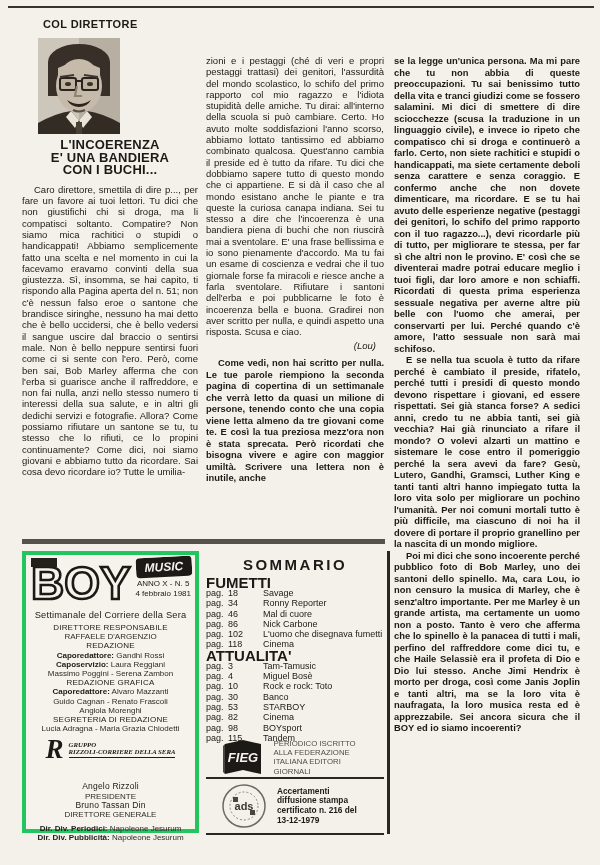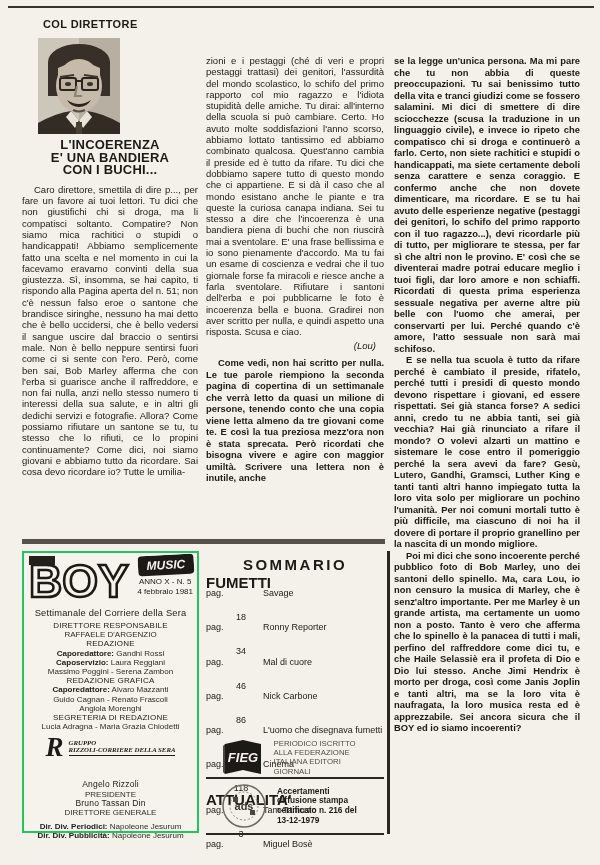--- a/index.html
+++ b/index.html
@@ -32,21 +32,21 @@
 
   .headline { white-space:pre-line; text-align:center; font-weight:800;
               font-size:13px; line-height:12.6px; letter-spacing:.2px; margin:5px 0 7px; }
 
   
   .thickbar { position:absolute; left:22px; top:539px; width:363px; height:5px; background:#56514a; }
   .vdivider { position:absolute; left:387px; top:551px; width:3px; height:283px; background:#2a2723; }
 
   .mastbox {
     position:absolute; left:22px; top:551px; width:177px; height:282px;
-    border:2px solid #22c55e; box-sizing:border-box; background:#f6f3ec;
+    border:4px solid #22c55e; box-sizing:border-box; background:#f6f3ec;
     text-align:center; padding:2px 3px;
   }
   .boyrow { position:relative; height:52px; }
   .anno-block { position:absolute; right:1px; top:22px; font-size:8px; line-height:9.5px; text-align:center; }
   .tagline { font-size:9.3px; letter-spacing:.2px; margin-top:1px; }
   .m-bold { font-weight:normal; font-size:8px; line-height:9.2px; letter-spacing:.2px; }
   .m-reg  { font-size:8px; line-height:9.2px; color:#2e2b27; }
   .m-line { font-size:8px; line-height:9.2px; color:#2e2b27; }
   .m-line .lbl { font-weight:bold; color:#1c1a17; }
   .mt { margin-top:3px; }
@@ -58,21 +58,21 @@
   .riz-txt .u { border-bottom:1.5px solid #1c1a17; padding-bottom:1px; }
 
   .pres-block { margin-top:21px;text-align:center; }
   .dirdiv { margin-top:5px; }
 
   .sommario { position:absolute; left:206px; top:556px; width:178px; }
   .som-title { text-align:center; font-weight:800; font-size:15px; letter-spacing:2.5px; margin-bottom:4px; }
   .som-sec { font-weight:800; font-size:15px; line-height:11px; }
   .srow { display:flex; font-weight:normal; font-size:9px; line-height:10.3px; }
   .srow .pag { width:22px; flex:none; }
-  .srow .num { width:26px; flex:none; text-align:center; padding-right:9px;margin-top:24px; }
+  .srow .num { width:26px; flex:none; text-align:left; padding-right:9px; }
   .srow .ttl { flex:1; }
 
   .fieg-row { position:absolute; left:206px; top:739px; width:178px; display:flex; gap:9px; align-items:center; justify-content:center; }
   .fieg-text { font-size:7.8px; line-height:9.2px; color:#514c45; width:96px; }
 
   .rule-a { position:absolute; left:206px; top:777px; width:178px; height:2px; background:#2a2723; }
   .ads-row { position:absolute; left:206px; top:783px; width:178px; display:flex; gap:10px; align-items:center; justify-content:center; }
   .ads-text { font-weight:bold; font-size:8.3px; line-height:9.6px; width:92px; }
   .rule-b { position:absolute; left:206px; top:833px; width:178px; height:2px; background:#2a2723; }
 </style>

